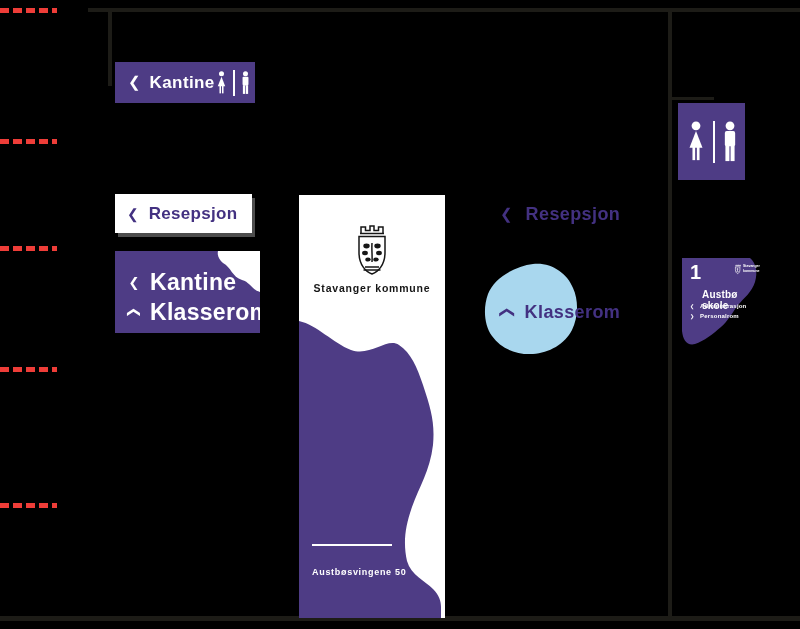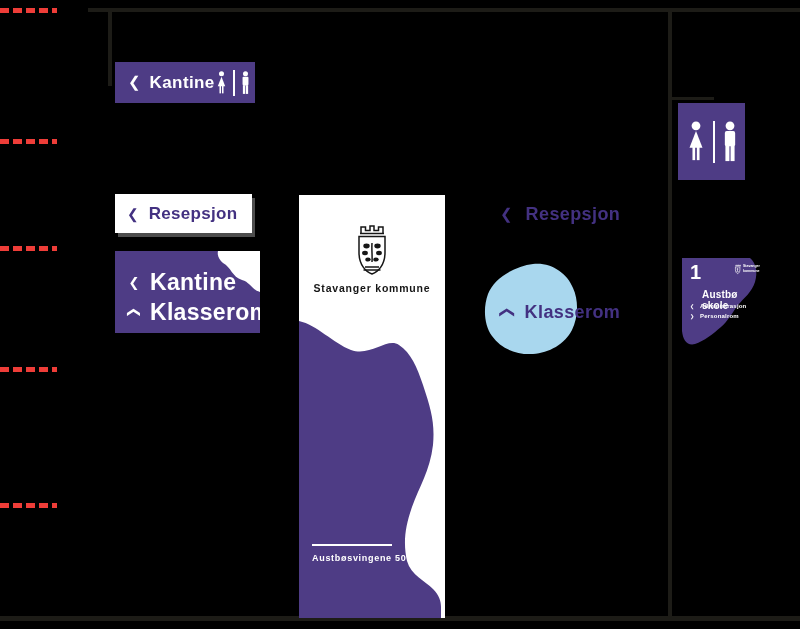--- a/index.html
+++ b/index.html
@@ -65,21 +65,21 @@
     background:#fff;overflow:hidden;
   }
   .monolith .crest{position:absolute;left:50%;transform:translateX(-50%);top:27px;}
   .monolith .org{
     position:absolute;left:0;right:0;top:87px;text-align:center;color:#161616;
     font-size:10.5px;font-weight:700;letter-spacing:.8px;
   }
   .monolith .wave{position:absolute;left:0;top:0;width:146px;height:423px;}
   .monolith .rule{position:absolute;left:13px;top:349px;width:80px;height:2px;background:#fff;}
   .monolith .addr{
-    position:absolute;left:13px;top:358px;color:#fff;
+    position:absolute;left:13px;top:372px;color:#fff;
     font-size:9px;font-weight:700;letter-spacing:.7px;
   }
 
   
   .wall-text{position:absolute;display:flex;align-items:center;color:var(--brand-purple-text,#433181);z-index:3;}
   .wall-text .chev{font-size:15px;}
   .wall-text .lbl{font-size:18px;font-weight:700;letter-spacing:.4px;}
   .wt-resepsjon{left:500px;top:204px;gap:13px;}
   .wt-klasserom{left:501px;top:302px;gap:11px;}
   .blue-blob{position:absolute;left:483px;top:261px;z-index:2;}

